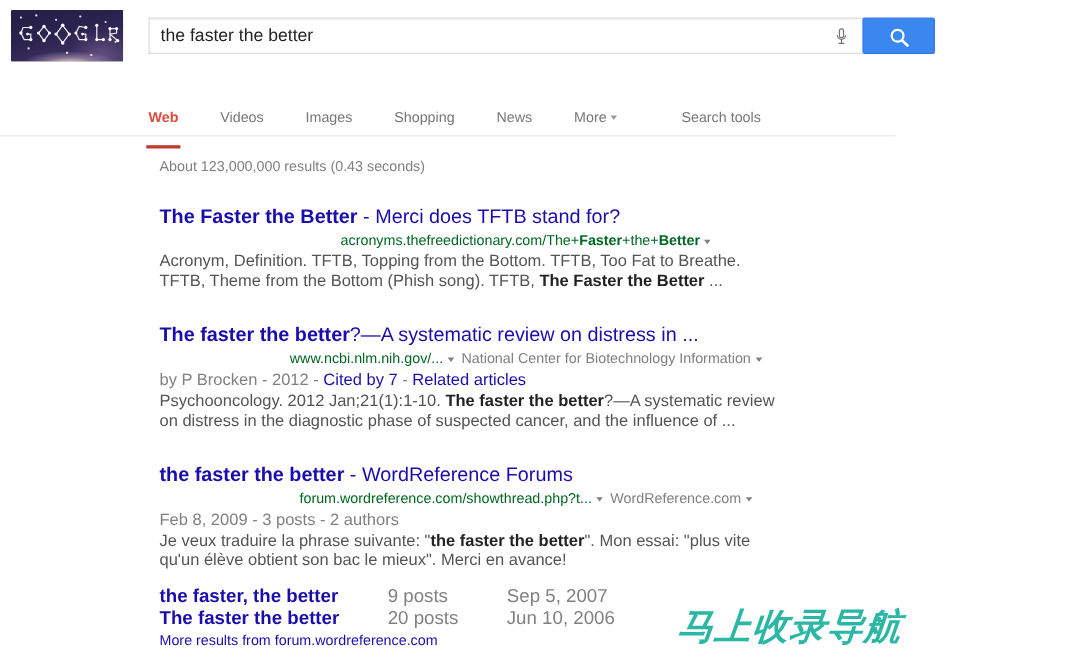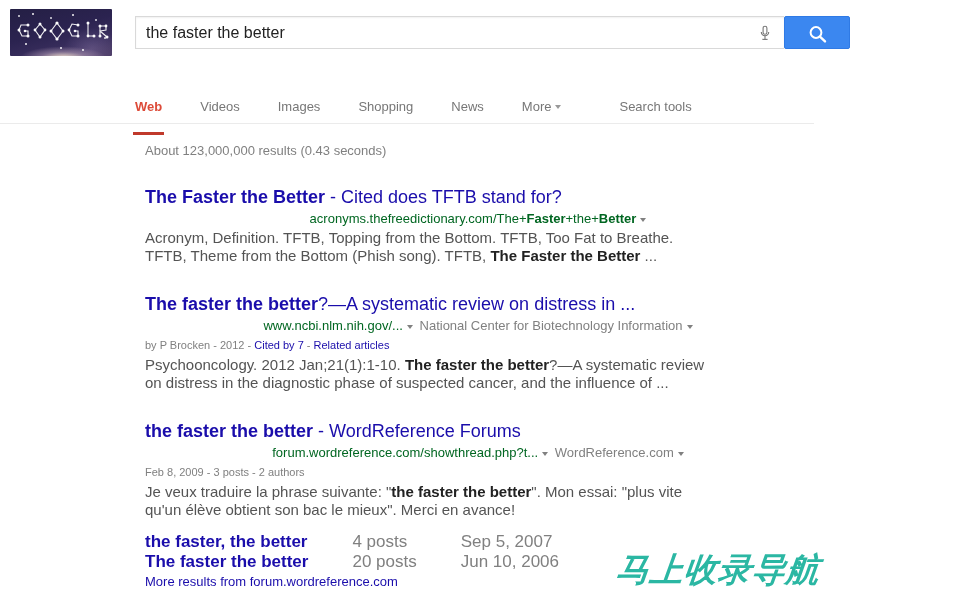--- a/index.html
+++ b/index.html
@@ -156,21 +156,21 @@
     border-right: 3.5px solid transparent;
     border-top: 4px solid #808080;
     vertical-align: middle;
     cursor: pointer;
   }
   .r-site {
     color: #808080;
     font-size: 13px;
   }
   .r-meta {
-    font-size: 11px;
+    font-size: 15px;
     color: #808080;
     line-height: 19px;
     margin-bottom: 1px;
   }
   .r-meta a { color: #1a0dab; text-decoration: none; cursor: pointer; }
   .r-snippet {
     font-size: 15px;
     line-height: 18px;
     color: #545454;
     max-width: 562px;
@@ -313,21 +313,21 @@
       </div>
     </div>
   </div>
 
   <div class="content">
 
     <div class="result-stats">About 123,000,000 results (0.43 seconds)</div>
 
     <div class="result">
       <div class="r-title">
-        <b>The Faster the Better</b><span> - Cited does TFTB stand for?</span>
+        <b>The Faster the Better</b><span> - Merci does TFTB stand for?</span>
       </div>
       <div class="r-url-line">
         <span class="r-url"><span>acronyms.thefreedictionary.com/The+</span><b>Faster</b><span>+the+</span><b>Better</b></span><span class="r-caret"></span>
       </div>
       <div class="r-snippet">
         <span>Acronym, Definition. TFTB, Topping from the Bottom. TFTB, Too Fat to Breathe. TFTB, Theme from the Bottom (Phish song). TFTB, </span><b>The Faster the Better</b><span> ...</span>
       </div>
     </div>
 
     <div class="result">
@@ -356,21 +356,21 @@
       </div>
       <div class="r-meta">Feb 8, 2009 - 3 posts - 2 authors</div>
       <div class="r-snippet">
         <span>Je veux traduire la phrase suivante: "</span><b>the faster the better</b><span>". Mon essai: "plus vite qu'un élève obtient son bac le mieux". Merci en avance!</span>
       </div>
 
       <table class="sitelinks">
         <tbody>
             <tr>
           <td class="sl-title">the faster, the better</td>
-          <td class="sl-posts">4 posts</td>
+          <td class="sl-posts">9 posts</td>
           <td class="sl-date">Sep 5, 2007</td>
         </tr>
         <tr>
           <td class="sl-title">The faster the better</td>
           <td class="sl-posts">20 posts</td>
           <td class="sl-date">Jun 10, 2006</td>
         </tr>
       </tbody>
         </table>
       <div class="more-results">More results from forum.wordreference.com</div>

